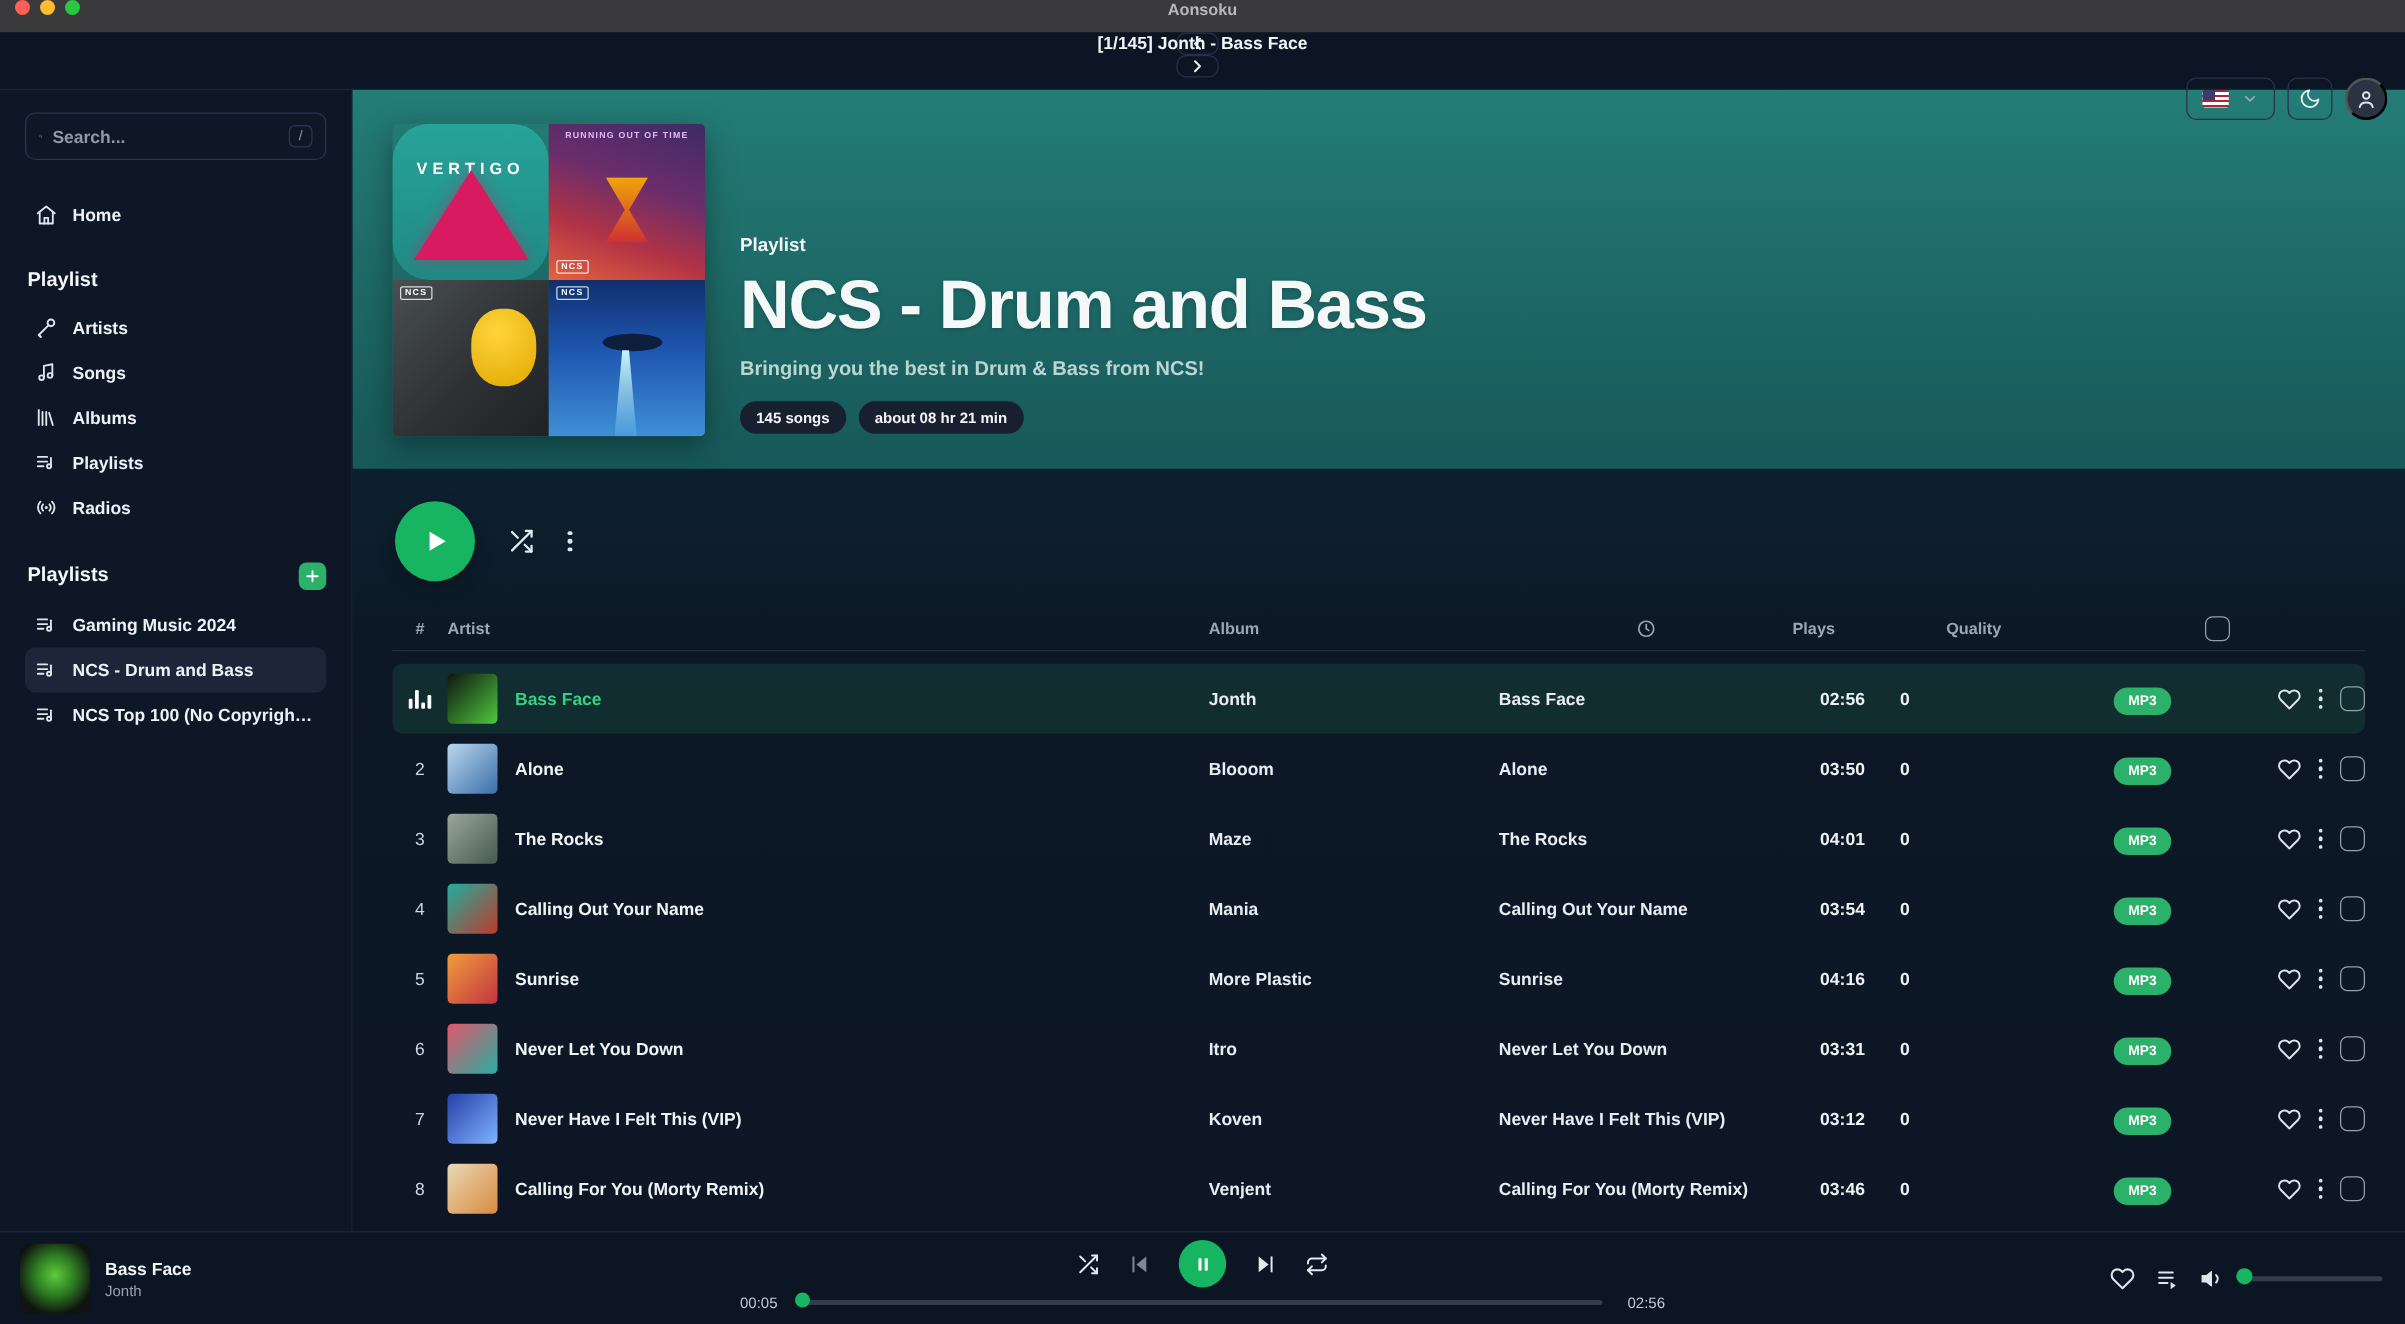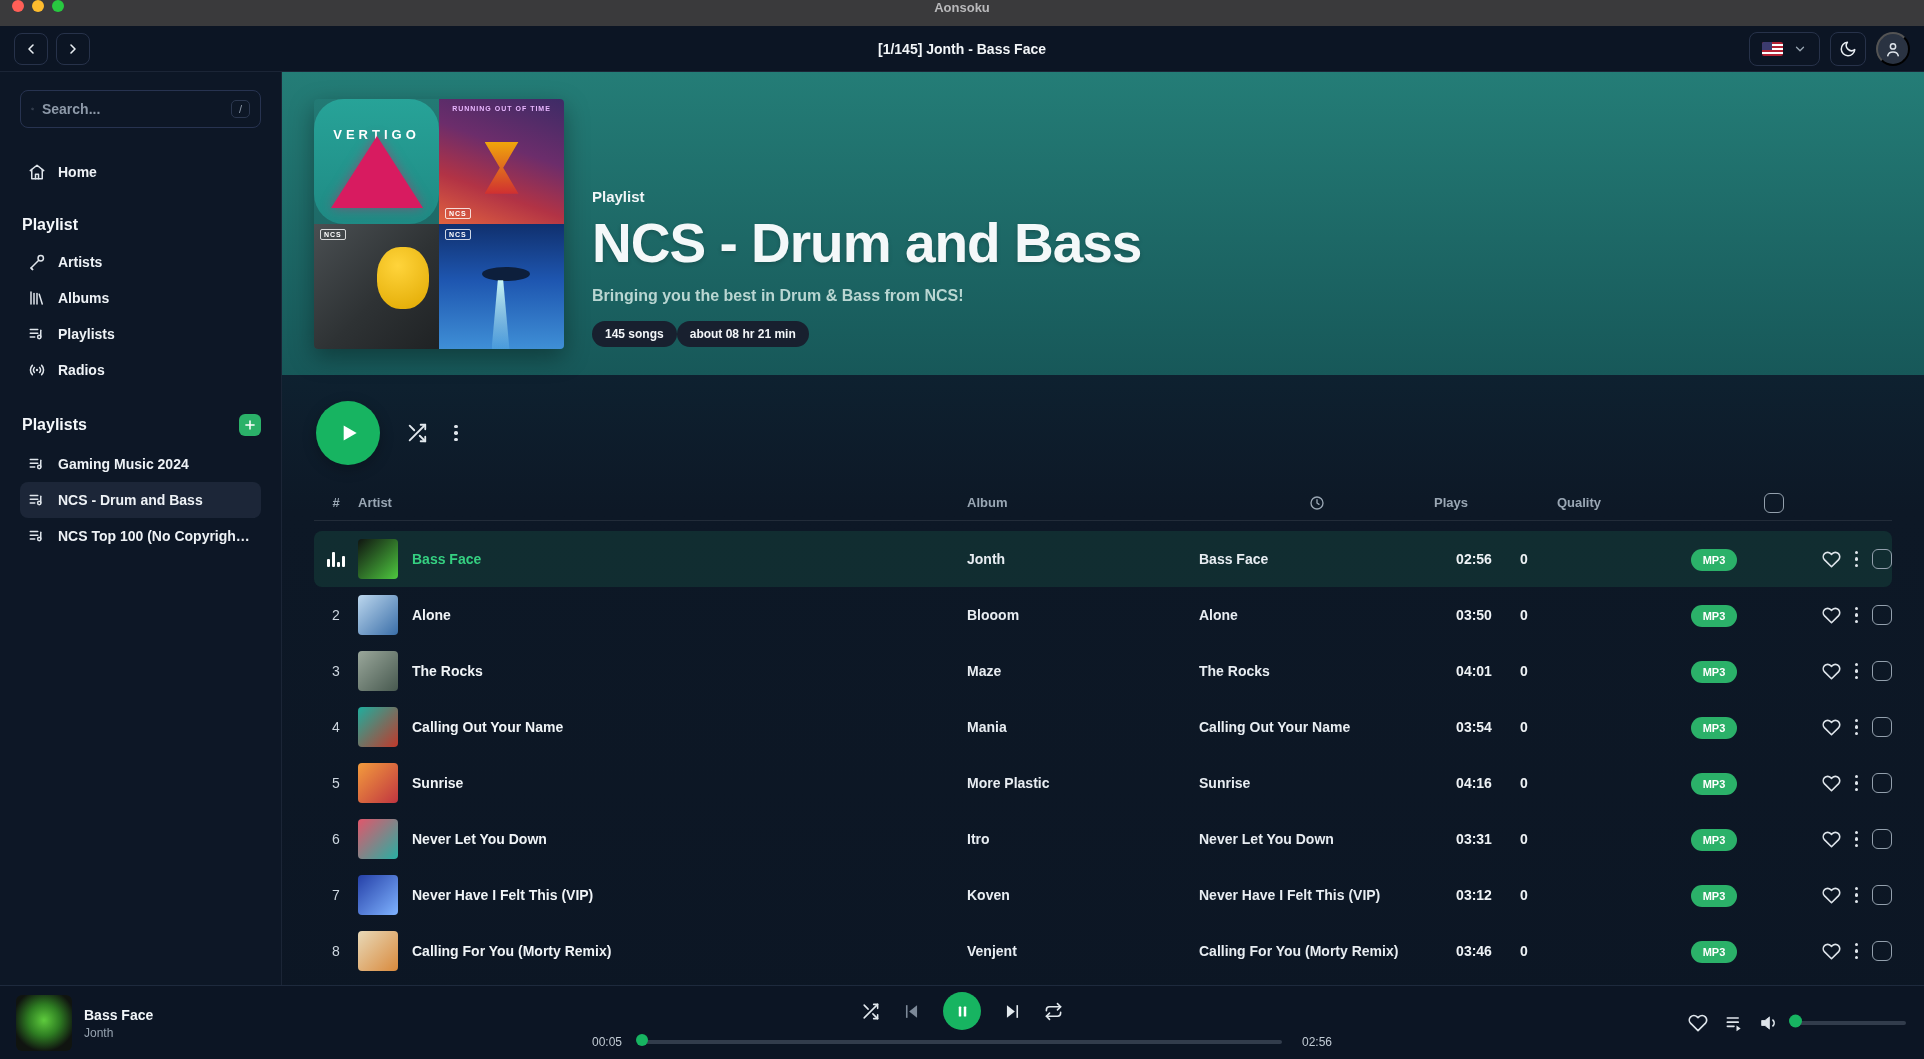--- a/index.html
+++ b/index.html
@@ -8,21 +8,21 @@
   svg { display:block; }
 
   
   .titlebar { height:26px; background:#3a3a3c; display:flex; position:relative; }
   .traffic { display:flex; gap:8px; padding-left:12px; }
   .tl-dot { width:12px; height:12px; border-radius:50%; }
   .tl-red{background:#ff5f57;} .tl-yellow{background:#febc2e;} .tl-green{background:#28c840;}
   .titlebar-title { position:absolute; left:0; right:0; text-align:center; font-size:13px; font-weight:bold; color:#b9b9bb; }
 
   
-  .app-header { height:46px; background:#0c1524; border-bottom:1px solid #1b2536; display:flex; align-items:center; position:relative; padding:0 14px; }
+  .app-header { height:46px; background:#0c1524; border-bottom:1px solid #1b2536; display:flex; align-items:center; position:relative; padding:0 14px;flex-direction:column; }
   .nav-btn { width:34px; height:32px; border:1px solid #27324a; border-radius:8px; background:transparent; color:#e8edf2; display:flex; align-items:center; justify-content:center; margin-right:8px; cursor:pointer; }
   .header-center { position:absolute; left:0; right:0; text-align:center; font-size:14px; font-weight:bold; color:#f2f5f8; pointer-events:none; }
   .header-right { margin-left:auto; display:flex; align-items:center; gap:10px; z-index:2; }
   .lang-btn { height:34px; border:1px solid #27324a; border-radius:8px; display:flex; align-items:center; gap:10px; padding:0 12px; color:#9aa7b4; cursor:pointer; }
   .flag { width:21px; height:14px; border-radius:2px; overflow:hidden; position:relative;
     background:repeating-linear-gradient(180deg,#b22234 0 2px,#ffffff 2px 4px); }
   .flag::after { content:""; position:absolute; left:0; top:0; width:10px; height:8px; background:#3c3b6e; }
   .icon-btn { width:36px; height:34px; border:1px solid #27324a; border-radius:8px; background:transparent; color:#e8edf2; display:flex; align-items:center; justify-content:center; cursor:pointer; }
   .avatar-btn { width:34px; height:34px; border-radius:50%; background:#2a3342; color:#dfe5eb; display:flex; align-items:center; justify-content:center; cursor:pointer; }
 
@@ -58,21 +58,21 @@
   .q3 { background:linear-gradient(135deg,#4a4f52 0%,#2e3234 55%,#1f2224 100%); }
   .q3 .blob { position:absolute; right:8%; top:18%; width:52px; height:62px; border-radius:45%; background:radial-gradient(circle at 40% 30%,#ffd43b,#e0a800); }
   .q4 { background:linear-gradient(180deg,#10306e 0%,#1e56b0 45%,#3f8fd6 100%); }
   .q4 .beam { position:absolute; left:42%; top:45%; width:18px; height:70px; background:linear-gradient(180deg,rgba(210,255,250,.95),rgba(120,220,255,.15)); clip-path:polygon(35% 0,65% 0,100% 100%,0 100%); }
   .q4 .ufo { position:absolute; left:34%; top:34%; width:48px; height:14px; border-radius:50%; background:#0d1f3c; }
   .ncs-tag { position:absolute; top:5px; left:6px; color:#fff; font-size:7px; font-weight:bold; border:1px solid rgba(255,255,255,.8); padding:1px 3px; border-radius:2px; letter-spacing:1px; }
   .hero-meta { padding-bottom:2px; min-width:0; }
   .hero-kind { font-size:15px; font-weight:bold; color:#f2f6f8; margin-bottom:10px; }
   .hero-title { font-size:55px; font-weight:800; letter-spacing:-1px; color:#f4f8f9; line-height:1.05; margin-bottom:14px; text-shadow:0 2px 4px rgba(0,0,0,.18); }
   .hero-desc { font-size:16px; font-weight:bold; color:#b9d6d2; margin-bottom:16px; }
-  .hero-badges { display:flex; }
+  .hero-badges { display:flex; gap:10px; }
   .pill { background:#18202f; color:#f2f5f8; font-size:12px; font-weight:bold; border-radius:999px; padding:6px 13px; }
 
   
   .actions { display:flex; align-items:center; gap:26px; padding:26px 34px 20px; }
   .play-btn { width:64px; height:64px; border-radius:50%; background:#17b461; border:none; display:flex; align-items:center; justify-content:center; color:#fff; cursor:pointer; box-shadow:0 4px 14px rgba(0,0,0,.25); }
   .ghost-icon { background:none; border:none; color:#e3e9ee; cursor:pointer; display:flex; }
 
   
   .table-wrap { padding:0 32px; }
   .thead, .trow { display:grid; grid-template-columns:44px minmax(0,1fr) 232px 235px 80px 130px 140px 108px; align-items:center; }
@@ -193,20 +193,30 @@
     </div>
     <div class="side-item">
       <span class="si">
         <svg width="18" height="18" viewBox="0 0 24 24" fill="none" stroke="currentColor" stroke-width="2" stroke-linecap="round" stroke-linejoin="round">
             <circle cx="17" cy="7" r="3.6"></circle>
             <path d="M14.3 9.7 4 20l2.2 2"></path>
             <path d="M4 20l2 2"></path>
           </svg>
       </span>
       <span>Artists</span>
+    </div>
+    <div class="side-item">
+      <span class="si">
+        <svg width="18" height="18" viewBox="0 0 24 24" fill="none" stroke="currentColor" stroke-width="2" stroke-linecap="round" stroke-linejoin="round">
+            <path d="M9.5 17.5V5l9-1.8v12"></path>
+            <circle cx="7" cy="17.5" r="2.5"></circle>
+            <circle cx="16" cy="15.2" r="2.5"></circle>
+          </svg>
+      </span>
+      <span>Songs</span>
     </div>
     <div class="side-item">
       <span class="si">
         <svg width="18" height="18" viewBox="0 0 24 24" fill="none" stroke="currentColor" stroke-width="2" stroke-linecap="round" stroke-linejoin="round">
             <path d="M4 4v16"></path>
             <path d="M8 6v14"></path>
             <path d="M12 6v14"></path>
             <path d="m15 7 4 13"></path>
           </svg>
       </span>

